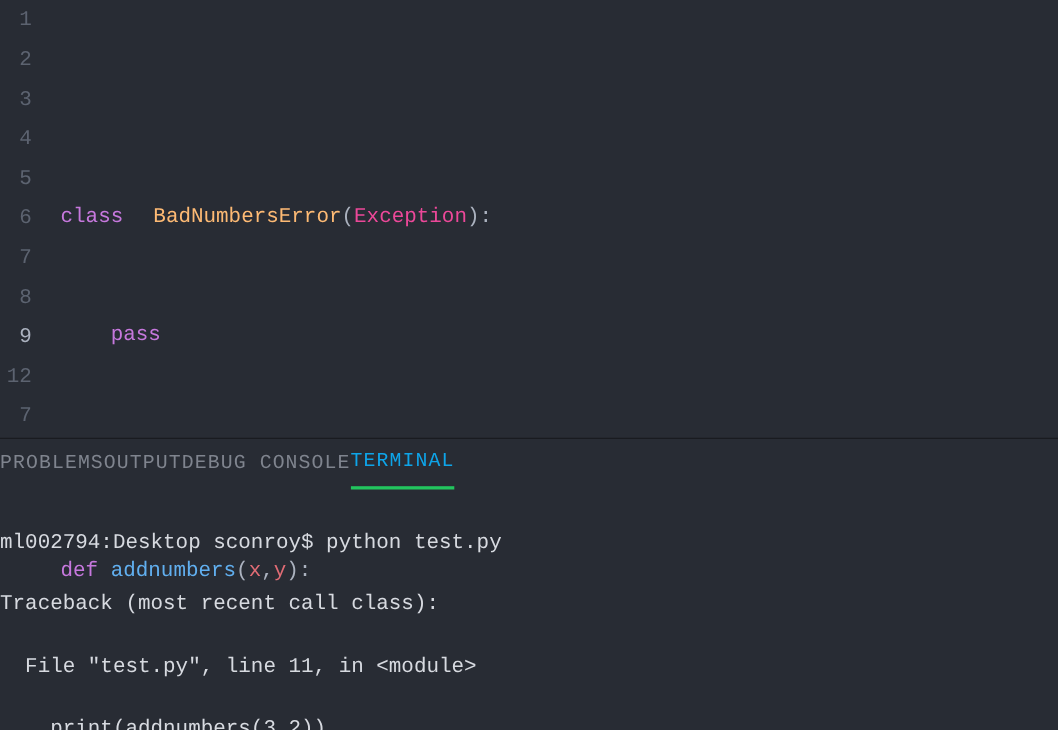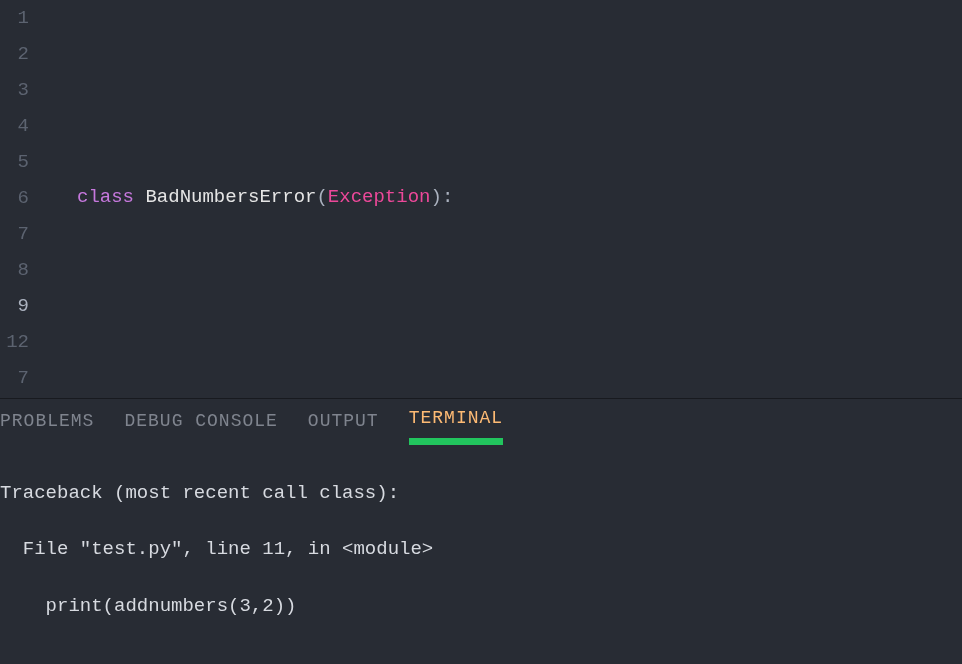--- a/index.html
+++ b/index.html
@@ -30,54 +30,53 @@
     flex: 1;
     padding-top: 0;
     white-space: pre;
   }
   .code-line {
     height: 36px;
     line-height: 36px;
     position: relative;
   }
   
-  .kw { color: #c678dd; margin-left: 22px; }    
-  .classname { color: #e5e5e5; } 
+  .kw { color: #c678dd; }    
+  .classname { color: #fdba74; margin-left: 16px; } 
   .fn { color: #61afef; }         
   .builtin { color: #ec4899; }    
   .param { color: #e06c75; }
   .punct { color: #abb2bf; }
   .num { color: #d19a66; }
   .plain { color: #abb2bf; }
   .op { color: #56b6c2; }
 
   .panel-area {
     border-top: 1px solid #181a1f;
     background: #282c34;
   }
   .tabs {
     display: flex;
     padding-left: 0;
     height: 46px;
     align-items: center;
-    gap: 30px;
     font-size: 18px;
     letter-spacing: 1px;
   }
   .tab {
     color: #7f848e;
     cursor: pointer;
     height: 100%;
     display: flex;
     align-items: center;
     border-bottom: 1px solid transparent;
   }
   .tab.active {
-    color: #fdba74;
-    border-bottom: 7px solid #22c55e;
+    color: #0ea5e9;
+    border-bottom: 3px solid #22c55e;
   }
   .terminal {
     padding: 6px 0 0 0;
     font-size: 19px;
     line-height: 1.48;
     color: #d7dae0;
     white-space: pre;
     font-family: 'Menlo', 'Monaco', 'Courier New', monospace;
     overflow: hidden;
   }
@@ -95,37 +94,40 @@
     <div>6</div>
     <div>7</div>
     <div>8</div>
     <div style="color:#abb2bf">9</div>
     <div>12</div>
     <div>7</div>
   </div>
   <div class="code">
     <div class="code-line"></div>
     <div class="code-line"><span class="kw">class</span><span> </span><span class="classname">BadNumbersError</span><span class="punct">(</span><span class="builtin">Exception</span><span class="punct">)</span><span class="punct">:</span></div>
+    <div class="code-line"><span>    </span><span class="kw">pass</span></div>
     <div class="code-line"></div>
+    <div class="code-line"><span class="kw">def</span><span> </span><span class="fn">addnumbers</span><span class="punct">(</span><span class="param">x</span><span class="punct">,</span><span class="param">y</span><span class="punct">)</span><span class="punct">:</span></div>
     
     
     
     
     
   </div>
 </div>
 
 <div class="panel-area">
   <div class="tabs">
     <div class="tab">PROBLEMS</div>
+    <div class="tab">OUTPUT</div>
     <div class="tab">DEBUG CONSOLE</div>
-    <div class="tab">OUTPUT</div>
     <div class="tab active">TERMINAL</div>
   </div>
   <div class="terminal">
+<div>ml002794:Desktop sconroy$ python test.py</div>
 <div>Traceback (most recent call class):</div>
 <div>  File "test.py", line 11, in &lt;module&gt;</div>
 <div>    print(addnumbers(3,2))</div>
 
 
 
   </div>
 </div>
 
 </body></html>

